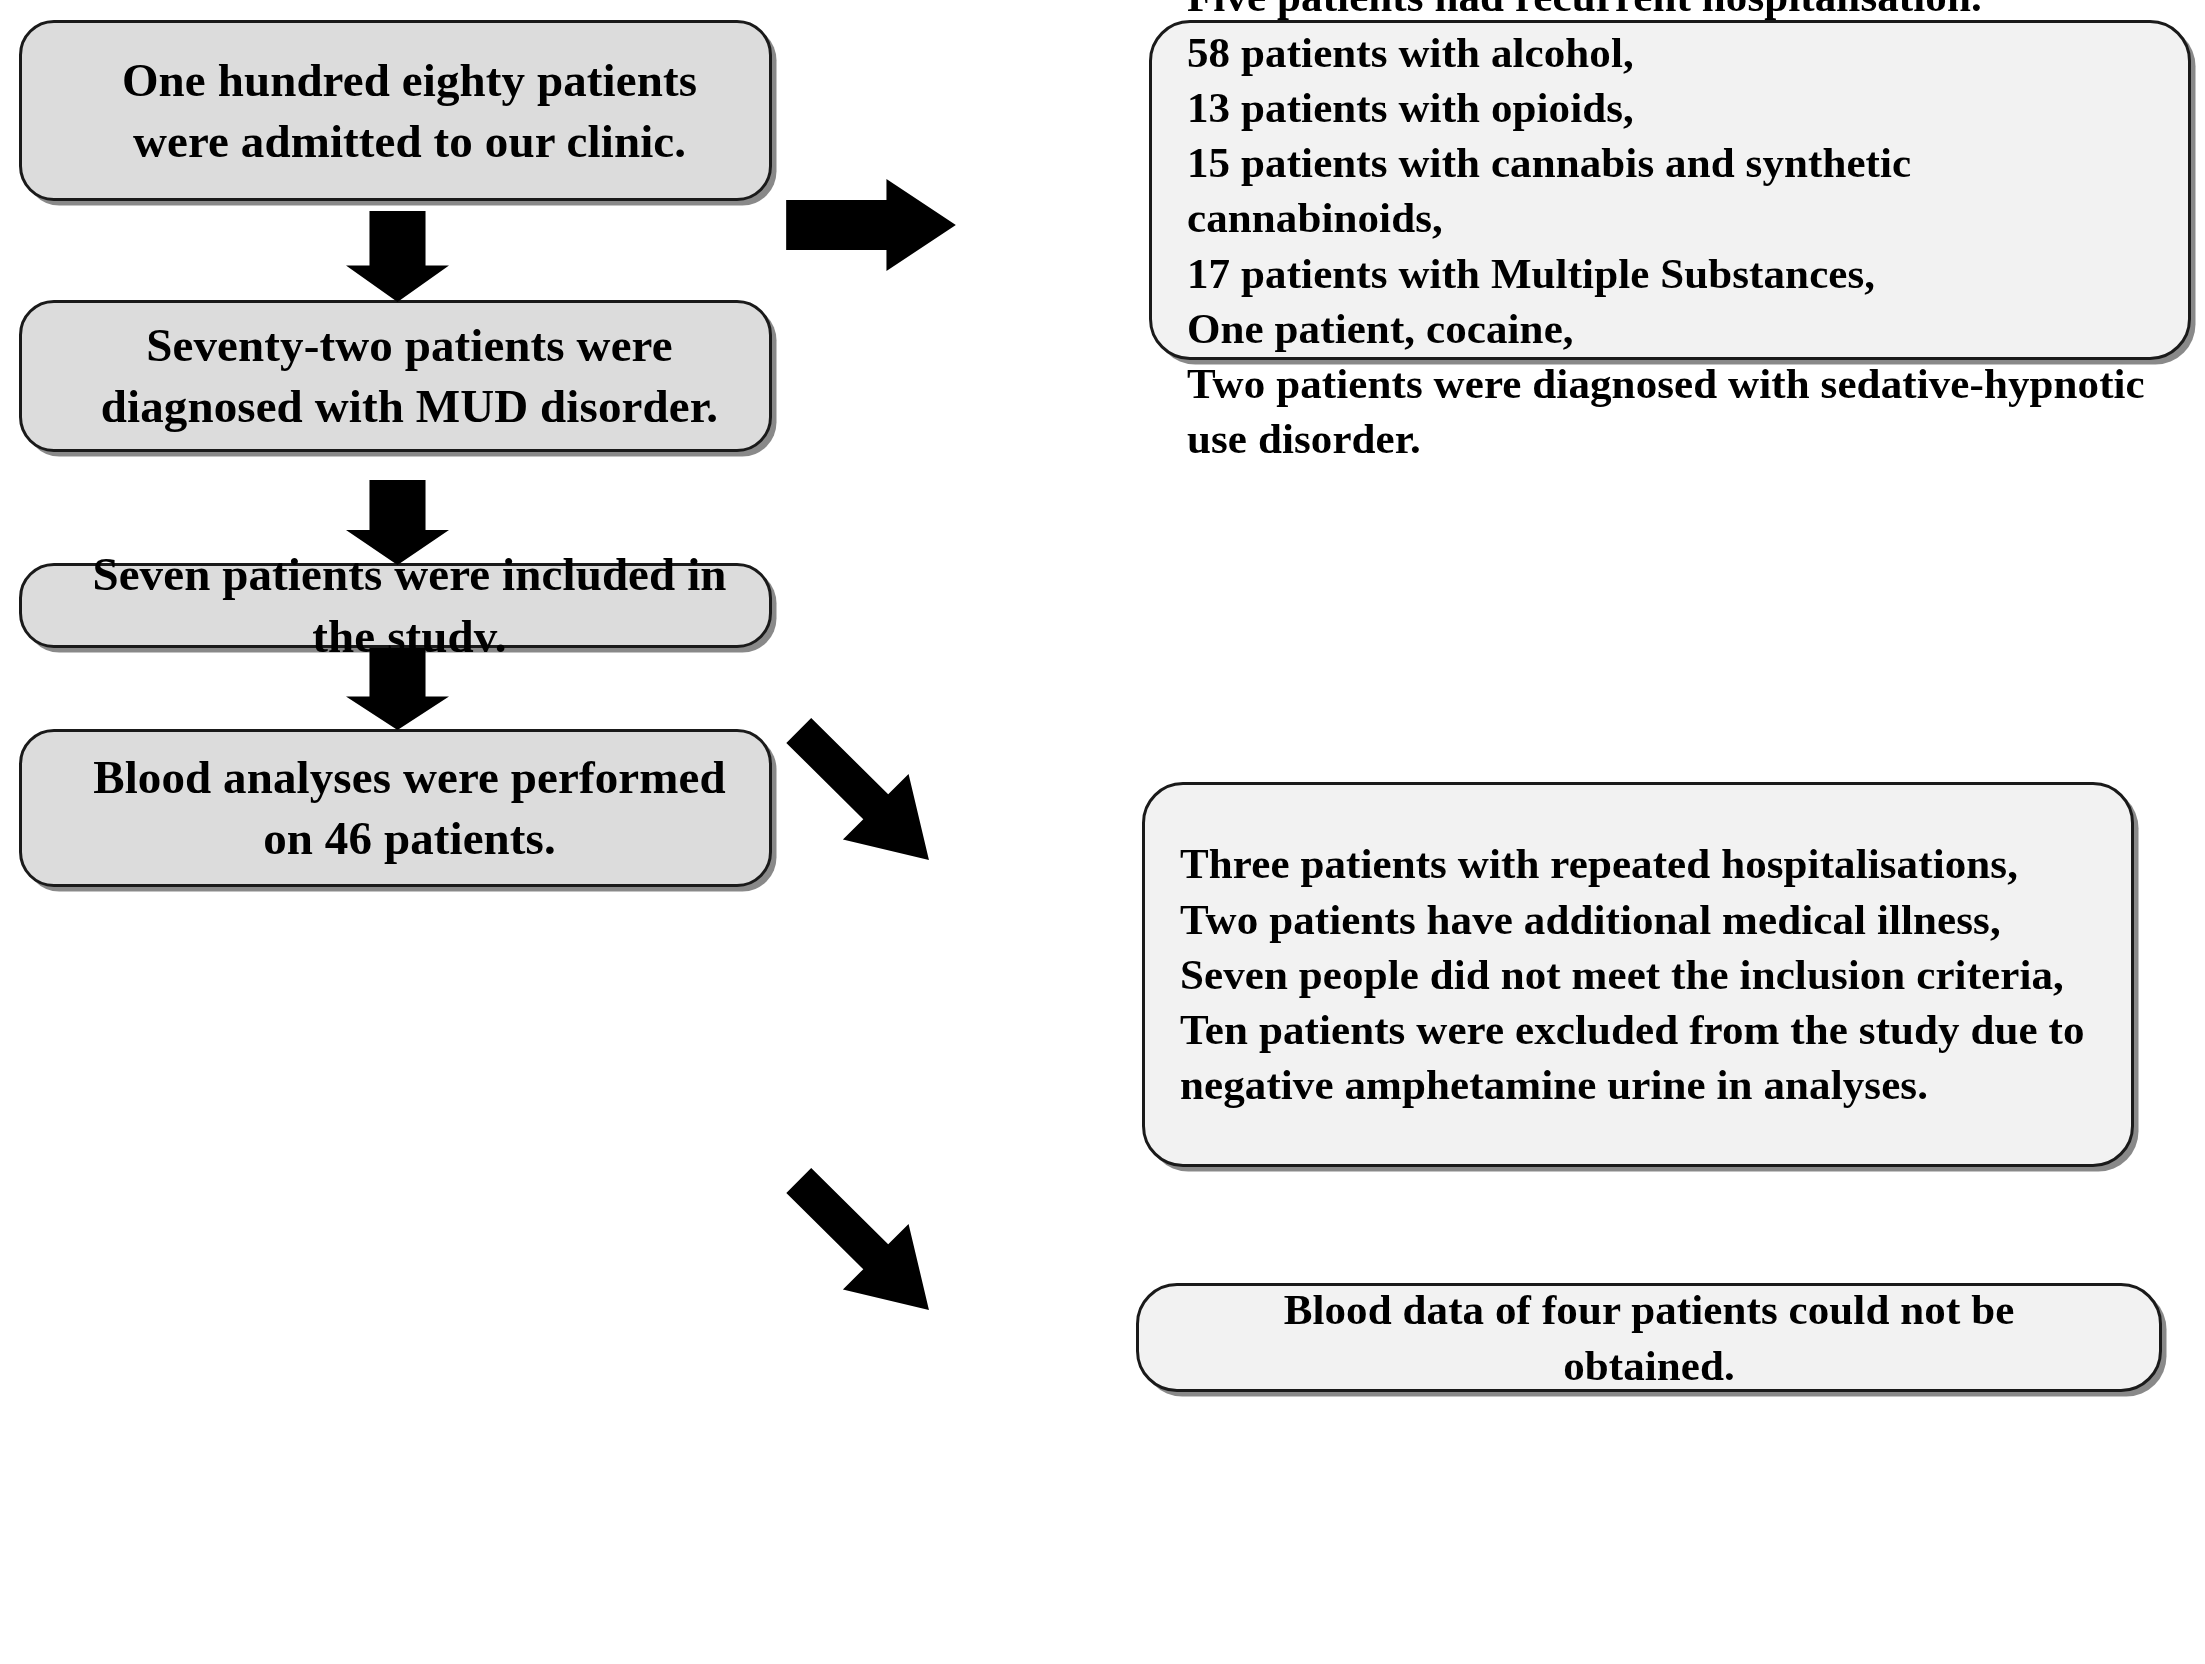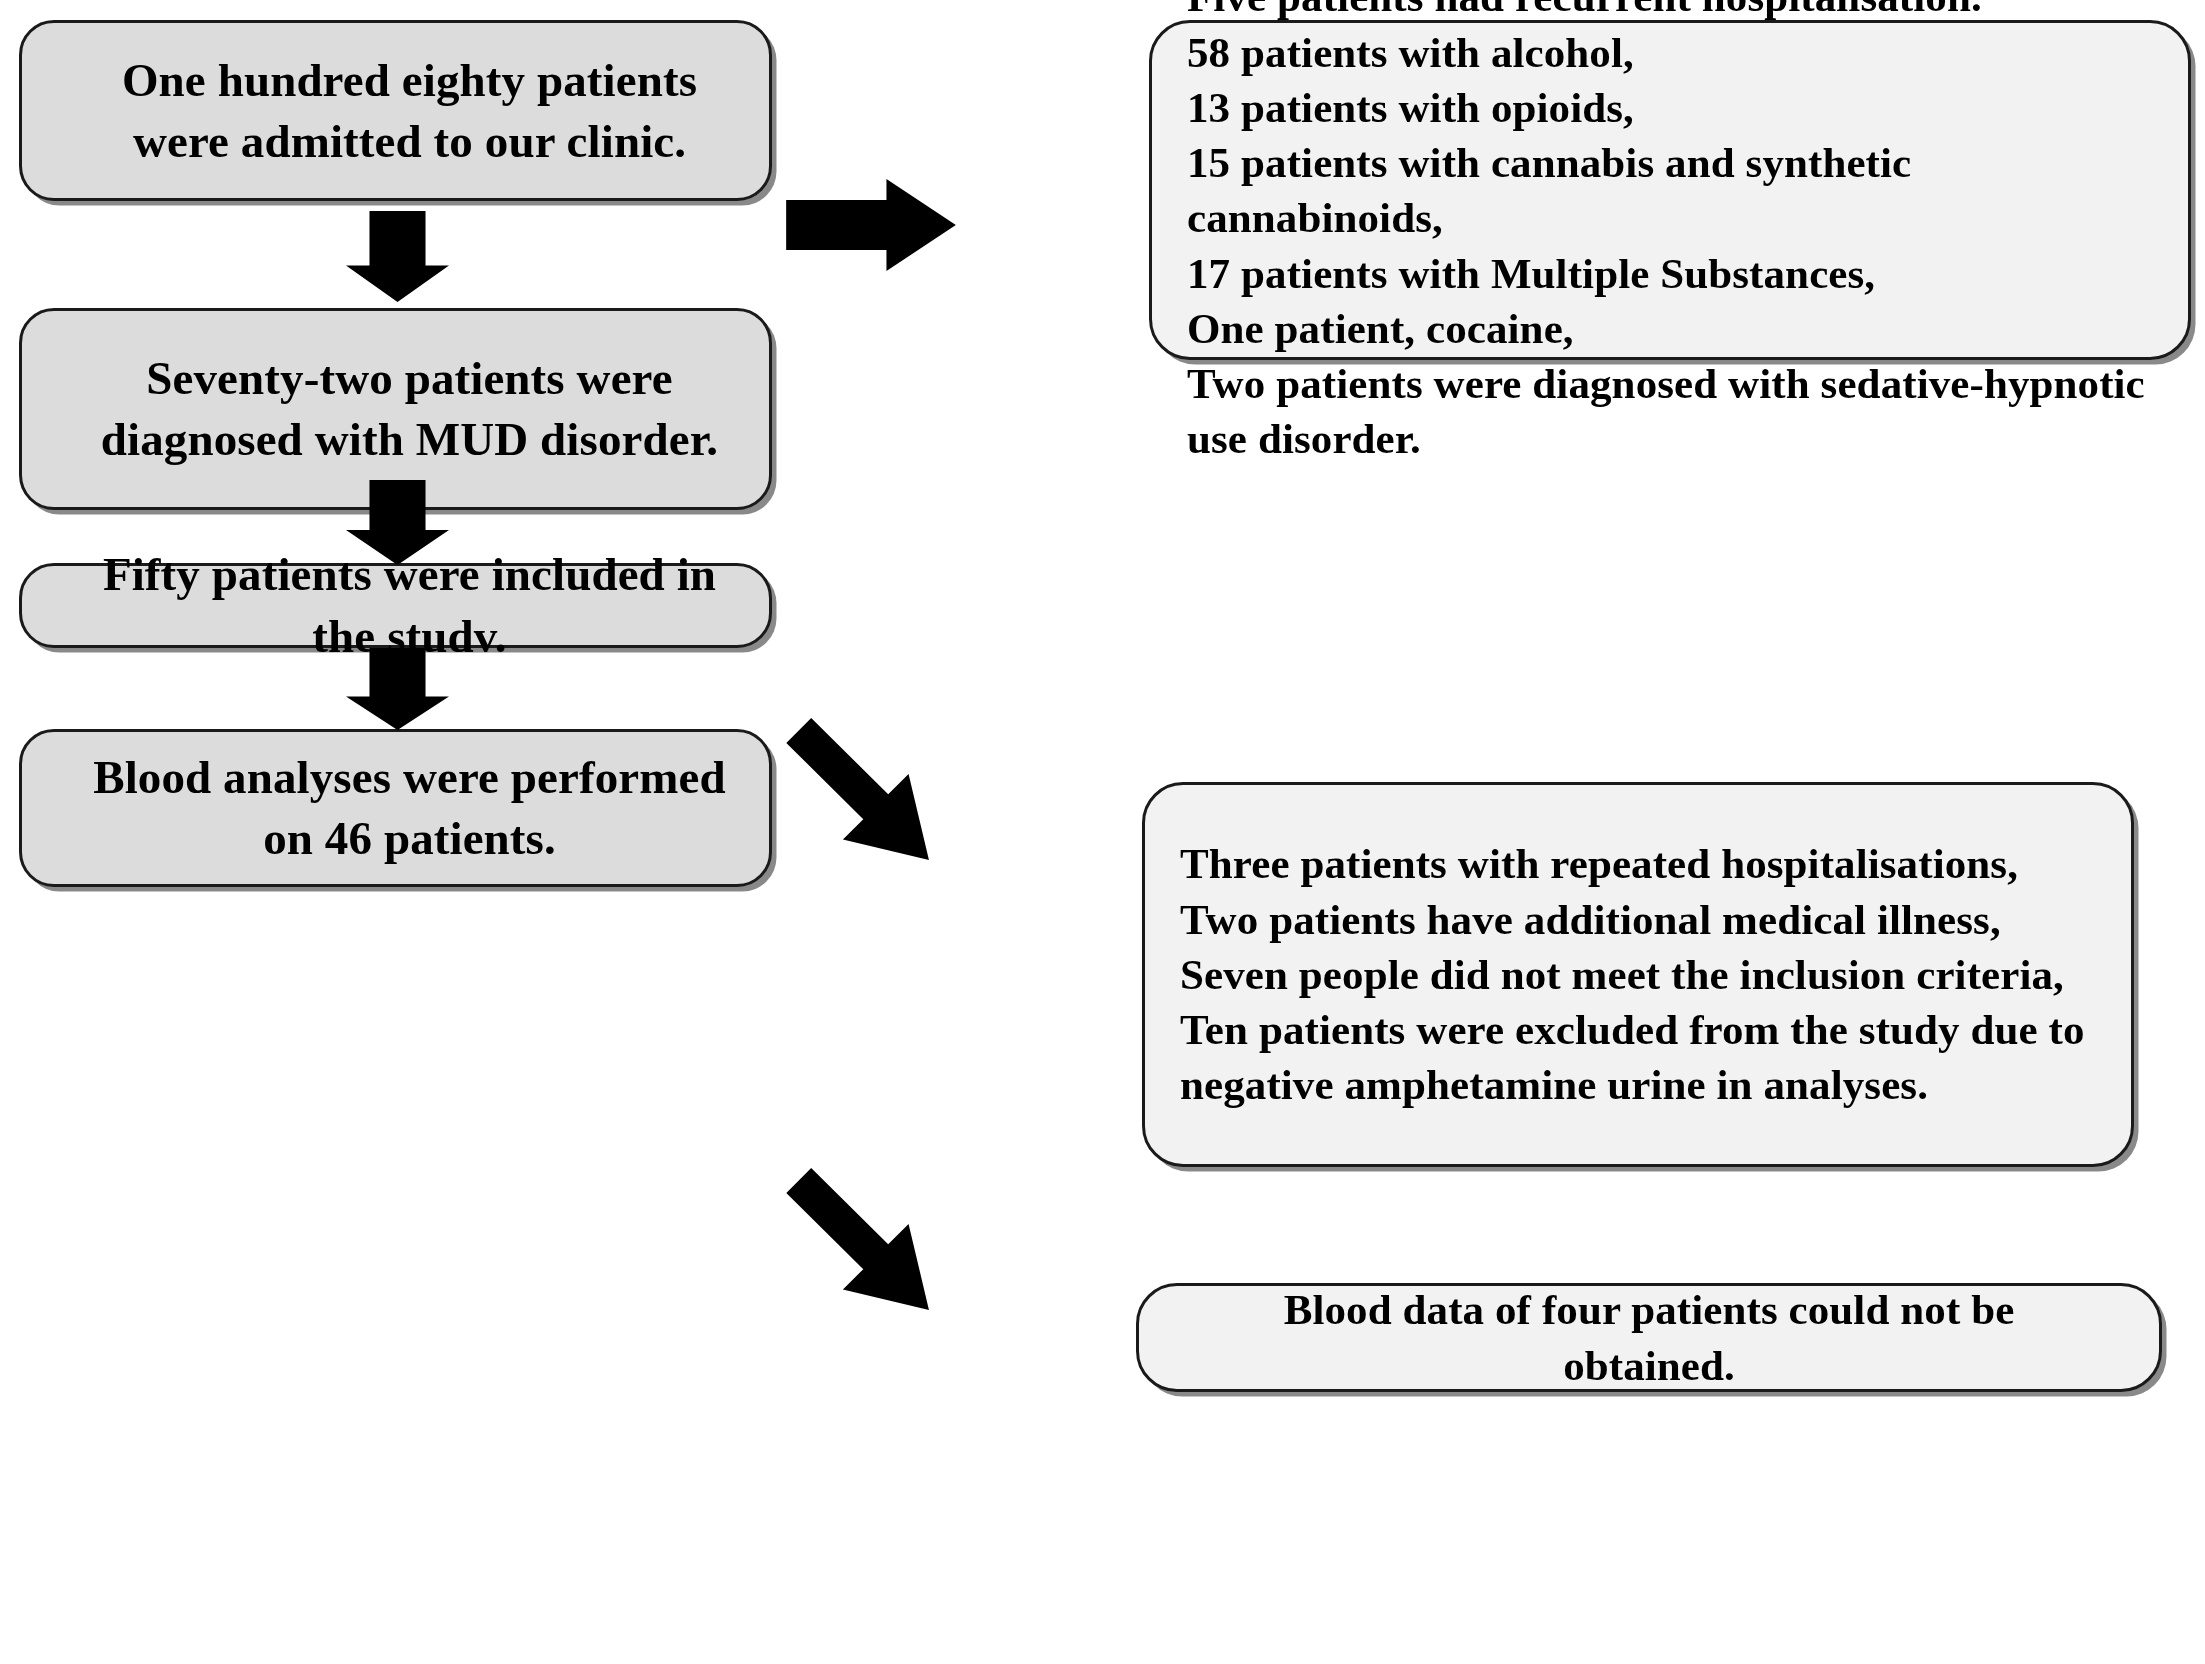--- a/index.html
+++ b/index.html
@@ -67,21 +67,21 @@
     justify-content: center;
   }
   .node.note.centered .txt {
     text-align: center;
     white-space: normal;
     padding: 0 60px;
   }
 
   
   #box-admitted   { left: 19px;  top: 20.4px;   width: 753px;  height: 181px; }
-  #box-mud        { left: 19px;  top: 308px;  width: 753px;  height: 202px; }
+  #box-mud        { left: 19px;  top: 300px;  width: 753px;  height: 152px; }
   #box-included   { left: 19px;  top: 563px;  width: 753px;  height: 85px; }
   #box-blood      { left: 19px;  top: 729px;  width: 753px;  height: 158px; }
 
   #note-substances { left: 1149px; top: 20.4px;   width: 1042px; height: 340px; }
   #note-excluded   { left: 1142px; top: 782px; width: 992px; height: 385px; }
   #note-blooddata  { left: 1136px; top: 1283px; width: 1026px; height: 109px; }
 
   
   .arrow {
     position: absolute;
@@ -103,21 +103,21 @@
 
   <div class="node process" id="box-admitted">
     <div class="txt">One hundred eighty patients were admitted to our clinic.</div>
   </div>
 
   <div class="node process" id="box-mud">
     <div class="txt">Seventy-two patients were diagnosed with MUD disorder.</div>
   </div>
 
   <div class="node process" id="box-included">
-    <div class="txt">Fifty patients were included in the studv.</div>
+    <div class="txt">Seven patients were included in the studv.</div>
   </div>
 
   <div class="node process" id="box-blood">
     <div class="txt">Blood analyses were performed on 46 patients.</div>
   </div>
 
   <div class="node note" id="note-substances">
     <div class="txt">Twelve patients were women.
 Five patients had recurrent hospitalisation.
 58 patients with alcohol,

